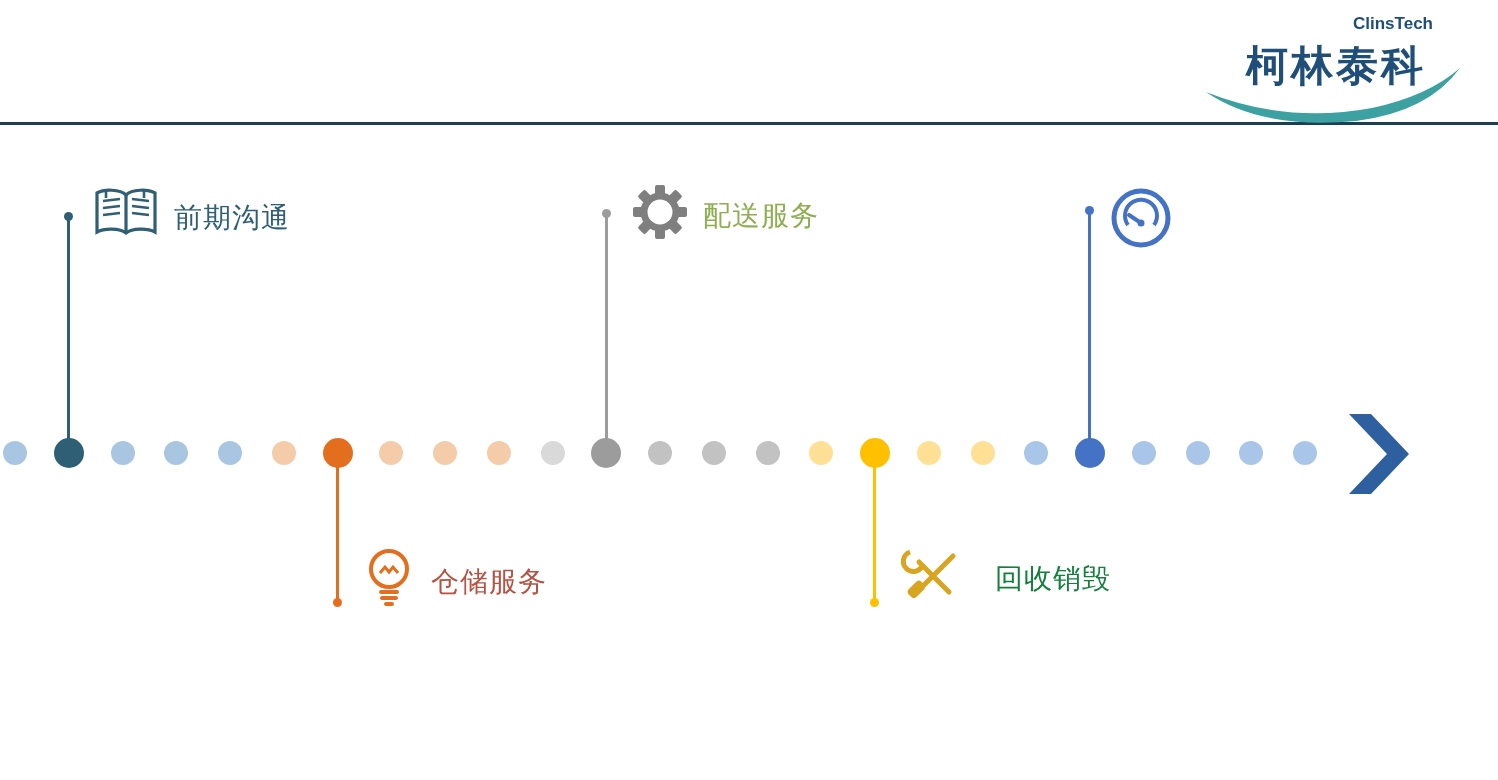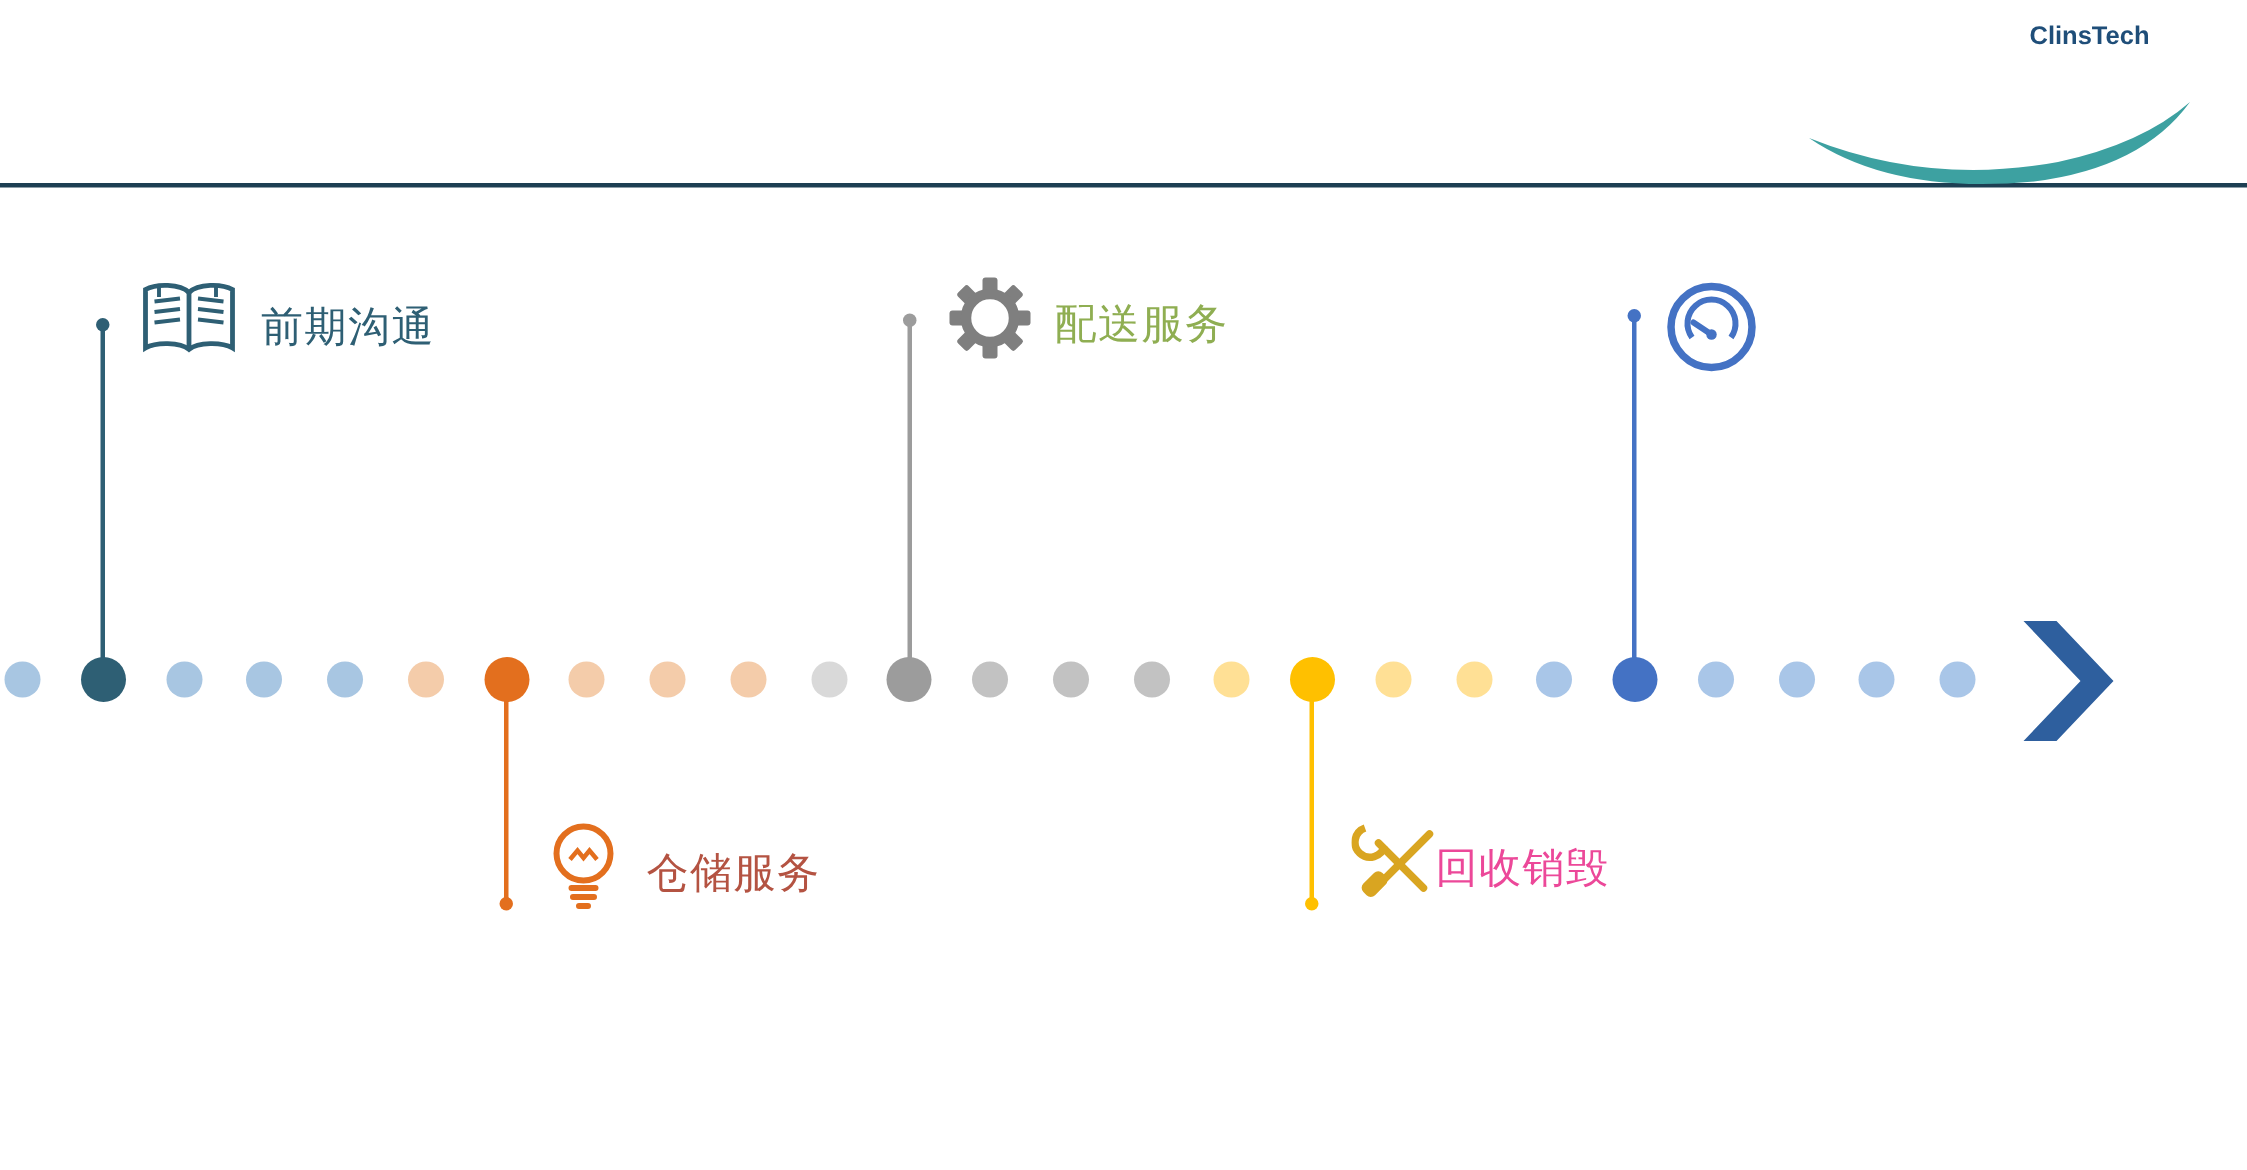--- a/index.html
+++ b/index.html
@@ -28,20 +28,21 @@
 </style>
 </head>
 <body>
 
 <div class="canvas">
 
   <div class="divider" style="background: rgb(29, 63, 83);"></div>
 
   <div class="logo">
     <div class="logo-en" style="color: rgb(31, 78, 121);">ClinsTech</div>
+    <div class="logo-zh" style="color: rgb(31, 78, 121);">柯林泰科</div>
     <span class="logo-swoosh">
       <svg width="264" height="62" viewBox="0 0 264 62">
         <path d="M2 28 Q 82 60 168 44 Q 224 32 256 4 Q 224 48 152 57 Q 58 66 2 28 Z" fill="#3da1a1"></path>
       </svg>
     </span>
   </div>
 
   <div class="vline" style="left: 67px; top: 217px; height: 236px; background: rgb(46, 95, 116);"></div>
   <div class="enddot" style="left: 64px; top: 212px; background: rgb(46, 95, 116);"></div>
   <span class="m-icon" style="left: 92px; top: 186px; color: rgb(46, 95, 116);">
@@ -104,21 +105,21 @@
   <div class="vline" style="left: 873px; top: 453px; height: 150px; background: rgb(255, 192, 0);"></div>
   <div class="enddot" style="left: 870px; top: 598px; background: rgb(255, 192, 0);"></div>
   <span class="m-icon" style="left: 901px; top: 548px; color: rgb(217, 165, 33);">
     <svg width="62" height="52" viewBox="0 0 62 52">
       <line x1="20" y1="40" x2="52" y2="8" stroke="currentColor" stroke-width="5" stroke-linecap="round"></line>
       <rect x="6" y="36" width="18" height="11" rx="4" transform="rotate(-45 15 41)" fill="currentColor"></rect>
       <line x1="18" y1="14" x2="48" y2="44" stroke="currentColor" stroke-width="5" stroke-linecap="round"></line>
       <path d="M9 4 A 10 10 0 1 0 22 16" fill="none" stroke="currentColor" stroke-width="5"></path>
     </svg>
   </span>
-  <span class="m-label" style="left: 957px; top: 560px; color: #ec4899; text-align: right;">回收销毁</span>
+  <span class="m-label" style="left: 995px; top: 560px; color: #15803d; text-align: right;">回收销毁</span>
 
   <div class="vline" style="left: 1088px; top: 211px; height: 242px; background: rgb(68, 114, 196);"></div>
   <div class="enddot" style="left: 1085px; top: 206px; background: rgb(68, 114, 196);"></div>
   <span class="m-icon" style="left: 1108px; top: 185px; color: rgb(68, 114, 196);">
     <svg width="66" height="66" viewBox="0 0 66 66">
       <circle cx="33" cy="33" r="27" fill="none" stroke="currentColor" stroke-width="5"></circle>
       <path d="M20 40 A 16 16 0 1 1 46 40" fill="none" stroke="currentColor" stroke-width="4"></path>
       <line x1="33" y1="38" x2="21" y2="30" stroke="currentColor" stroke-width="4" stroke-linecap="round"></line>
       <circle cx="33" cy="38" r="3.5" fill="currentColor"></circle>
     </svg>

